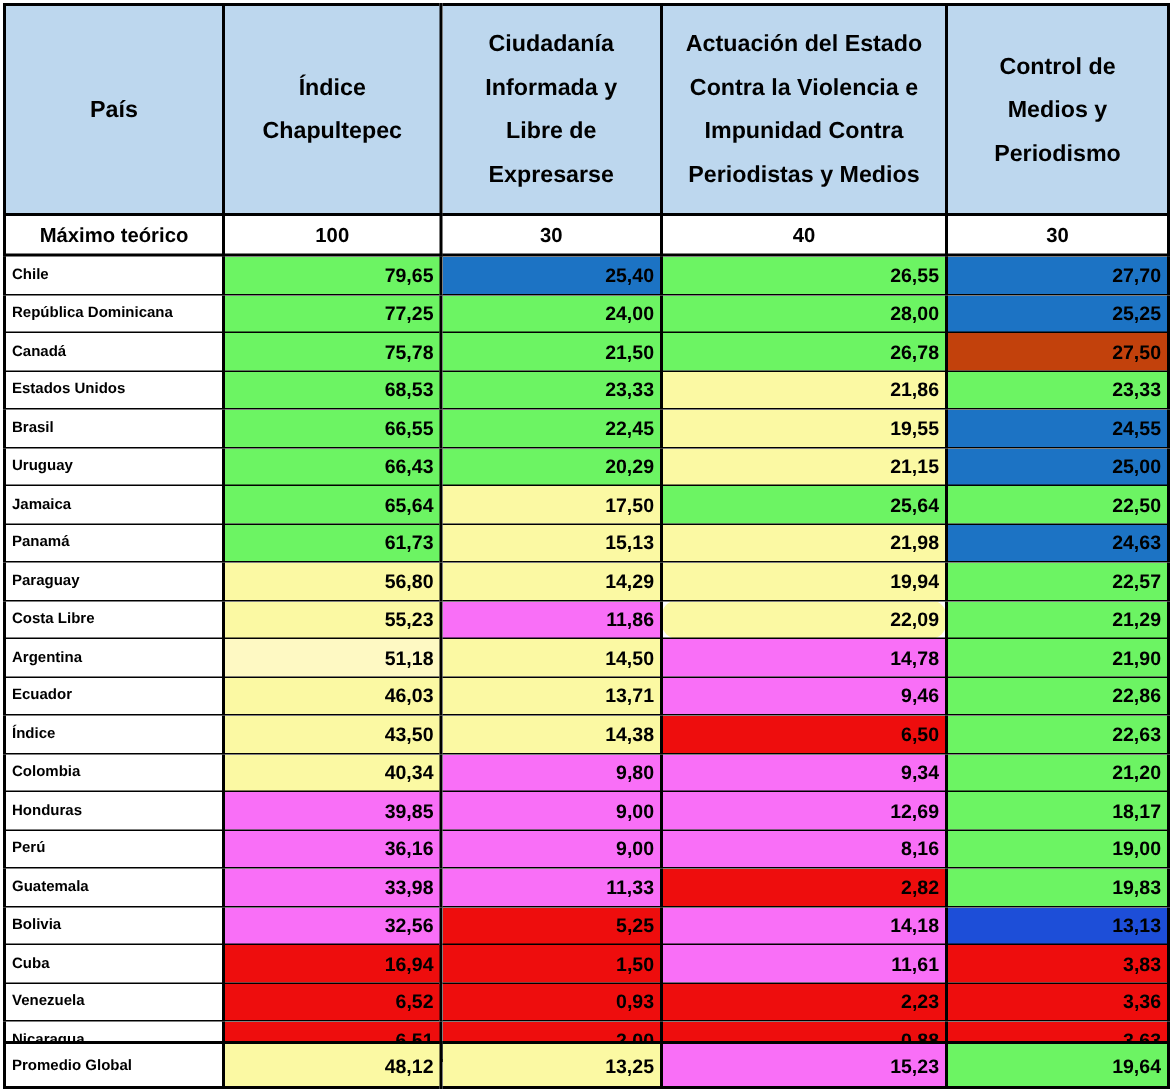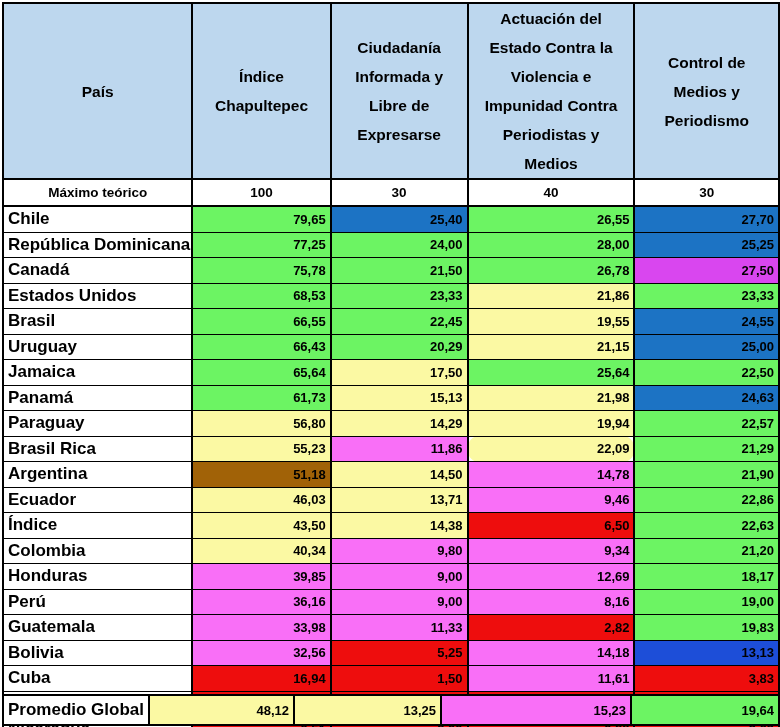--- a/index.html
+++ b/index.html
@@ -52,21 +52,21 @@
     font-weight: bold;
     font-size: 13.5px;
     text-align: center;
     vertical-align: middle;
     border-bottom-width: 2px;
   }
   .data-row td { height: 22.5px; vertical-align: middle; }
   .country-cell {
     background: #ffffff;
     font-weight: bold;
-    font-size: 17px;
+    font-size: 10px;
     text-align: left;
     padding-left: 4px;
     white-space: nowrap;
   }
   .num-cell {
     font-weight: bold;
     font-size: 13px;
     text-align: right;
     padding-right: 4px;
   }
@@ -120,21 +120,21 @@
           <td class="num-cell" style="background: rgb(108, 244, 99);">77,25</td>
           <td class="num-cell" style="background: rgb(108, 244, 99);">24,00</td>
           <td class="num-cell" style="background: rgb(108, 244, 99);">28,00</td>
           <td class="num-cell" style="background: rgb(28, 115, 196);">25,25</td>
         </tr>
         <tr class="data-row">
           <td class="country-cell">Canadá</td>
           <td class="num-cell" style="background: rgb(108, 244, 99);">75,78</td>
           <td class="num-cell" style="background: rgb(108, 244, 99);">21,50</td>
           <td class="num-cell" style="background: rgb(108, 244, 99);">26,78</td>
-          <td class="num-cell" style="background: #d946ef; margin-top: 18px;">27,50</td>
+          <td class="num-cell" style="background: #c2410c; margin-top: 18px;">27,50</td>
         </tr>
         <tr class="data-row">
           <td class="country-cell">Estados Unidos</td>
           <td class="num-cell" style="background: rgb(108, 244, 99);">68,53</td>
           <td class="num-cell" style="background: rgb(108, 244, 99);">23,33</td>
           <td class="num-cell" style="background: rgb(251, 249, 163);">21,86</td>
           <td class="num-cell" style="background: rgb(108, 244, 99);">23,33</td>
         </tr>
         <tr class="data-row">
           <td class="country-cell">Brasil</td>
@@ -165,29 +165,29 @@
           <td class="num-cell" style="background: rgb(28, 115, 196);">24,63</td>
         </tr>
         <tr class="data-row">
           <td class="country-cell">Paraguay</td>
           <td class="num-cell" style="background: rgb(251, 249, 163);">56,80</td>
           <td class="num-cell" style="background: rgb(251, 249, 163);">14,29</td>
           <td class="num-cell" style="background: rgb(251, 249, 163);">19,94</td>
           <td class="num-cell" style="background: rgb(108, 244, 99);">22,57</td>
         </tr>
         <tr class="data-row">
-          <td class="country-cell">Brasil Rica</td>
+          <td class="country-cell">Costa Libre</td>
           <td class="num-cell" style="background: rgb(251, 249, 163);">55,23</td>
           <td class="num-cell" style="background: rgb(249, 111, 247);">11,86</td>
           <td class="num-cell" style="background: rgb(251, 249, 163); border-radius: 11px;">22,09</td>
           <td class="num-cell" style="background: rgb(108, 244, 99);">21,29</td>
         </tr>
         <tr class="data-row">
           <td class="country-cell">Argentina</td>
-          <td class="num-cell" style="background: #a16207;">51,18</td>
+          <td class="num-cell" style="background: #fef9c3;">51,18</td>
           <td class="num-cell" style="background: rgb(251, 249, 163);">14,50</td>
           <td class="num-cell" style="background: rgb(249, 111, 247);">14,78</td>
           <td class="num-cell" style="background: rgb(108, 244, 99);">21,90</td>
         </tr>
         <tr class="data-row">
           <td class="country-cell">Ecuador</td>
           <td class="num-cell" style="background: rgb(251, 249, 163);">46,03</td>
           <td class="num-cell" style="background: rgb(251, 249, 163);">13,71</td>
           <td class="num-cell" style="background: rgb(249, 111, 247);">9,46</td>
           <td class="num-cell" style="background: rgb(108, 244, 99);">22,86</td>

